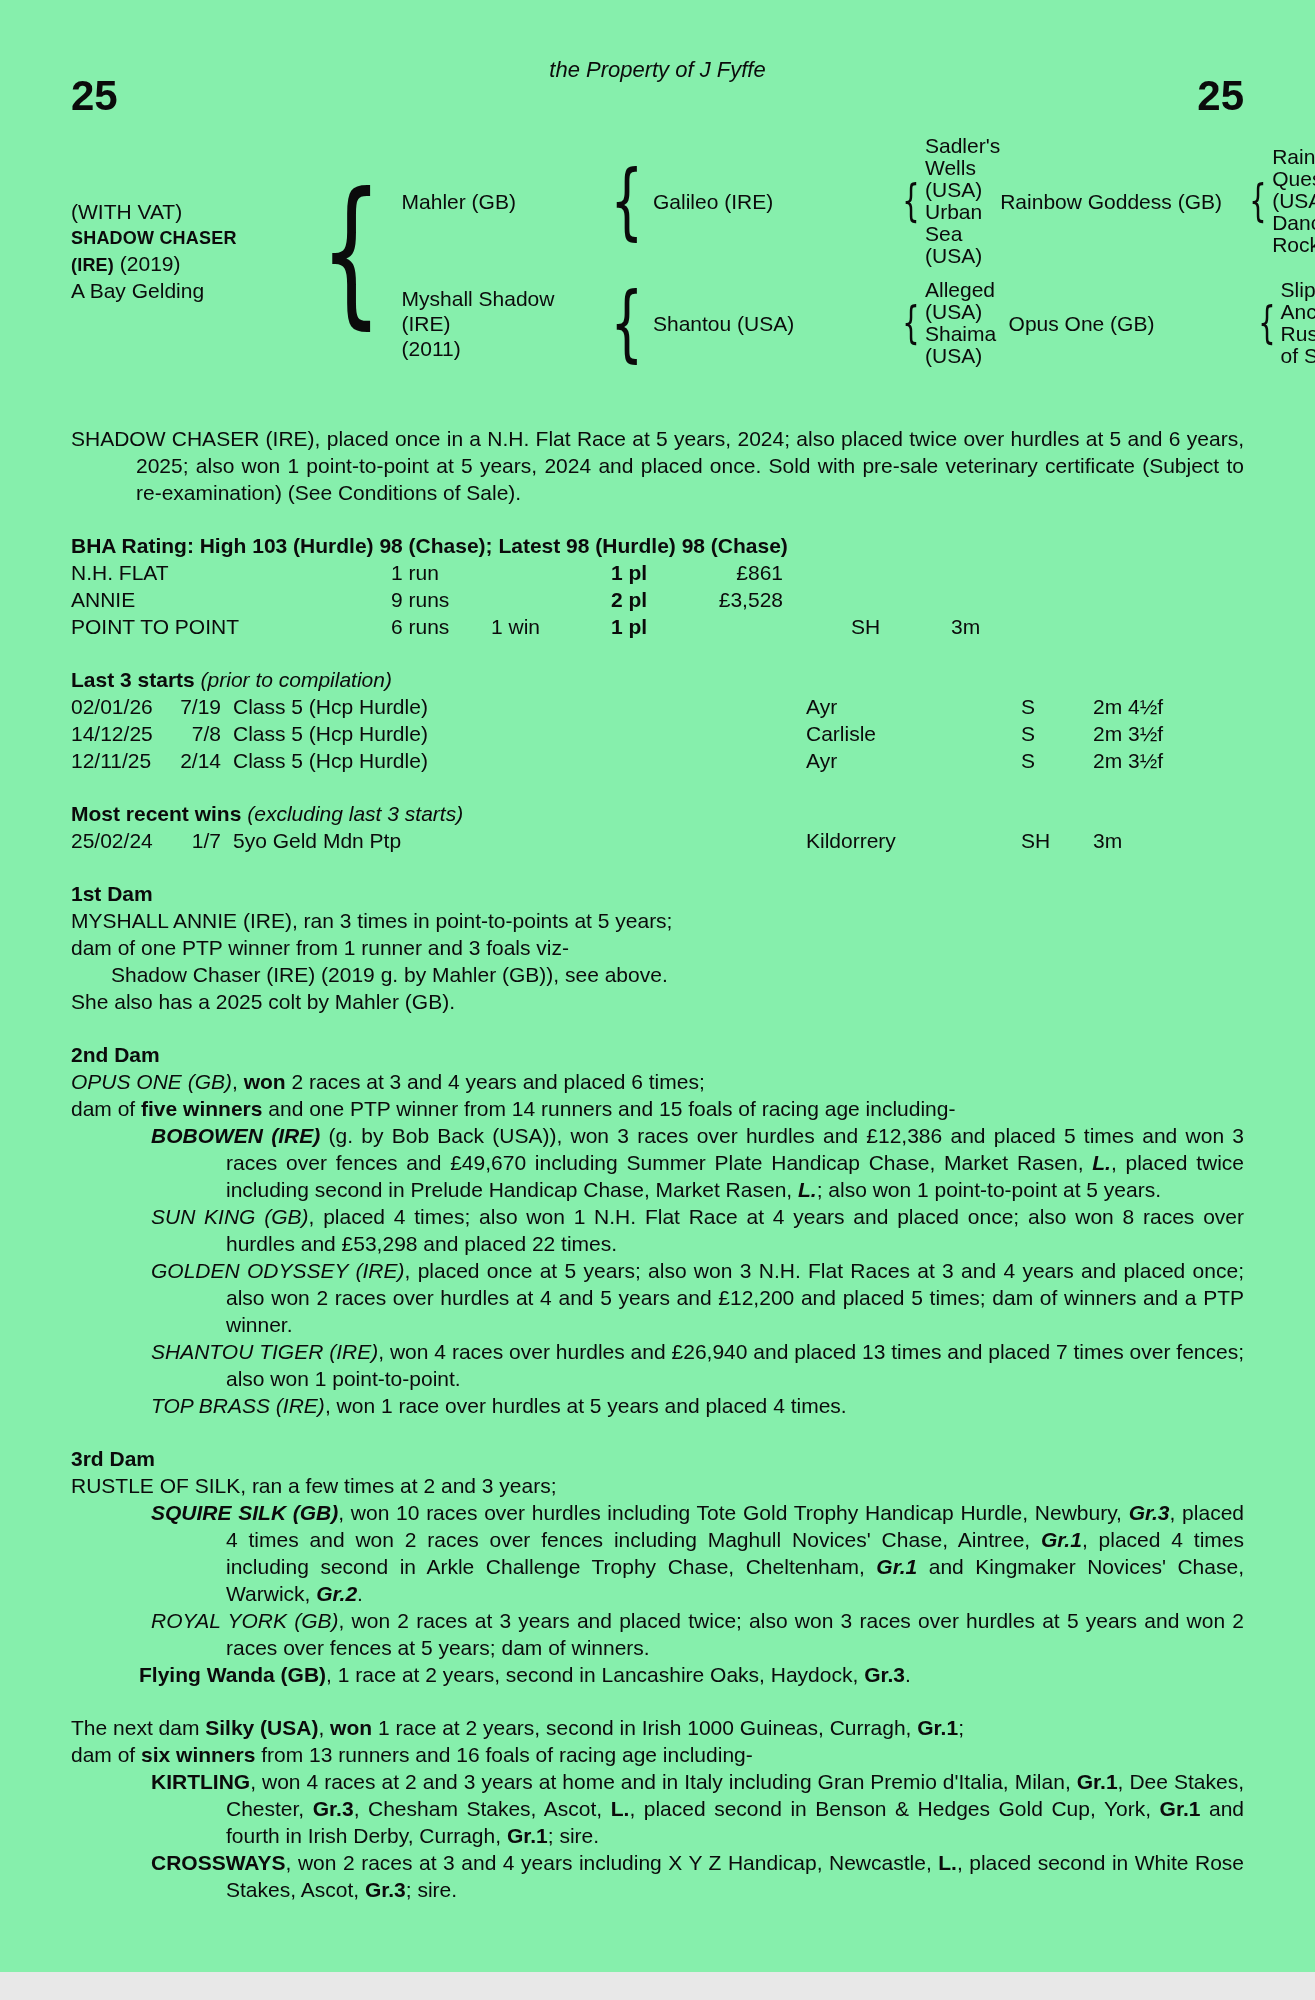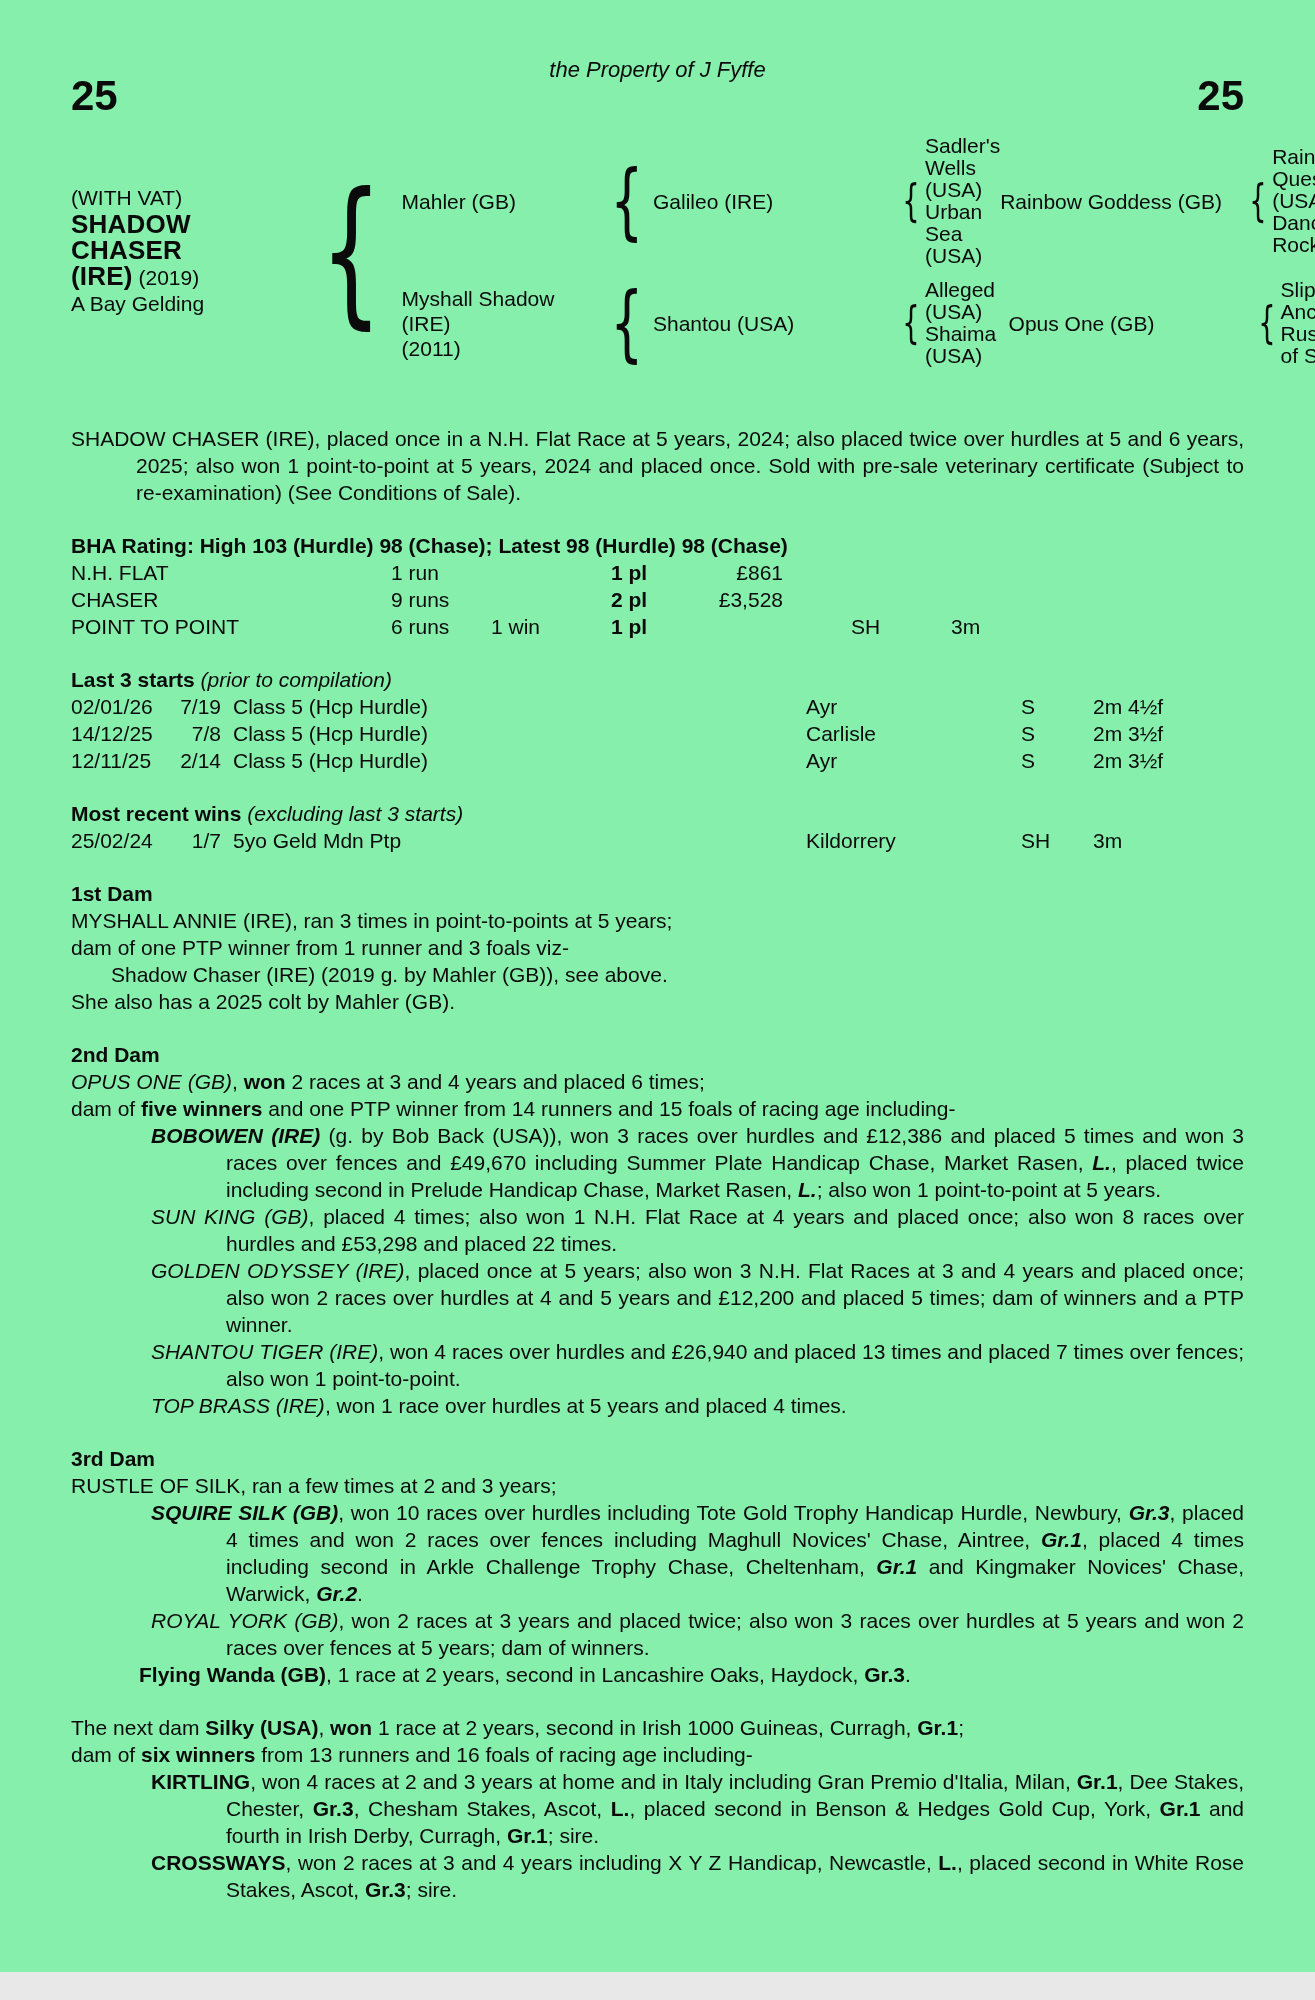--- a/index.html
+++ b/index.html
@@ -24,21 +24,21 @@
   
   .header{position:relative;padding-top:55px;text-align:center;line-height:30px;}
   .header .title{font-style:italic;font-size:22px;}
   .lot{position:absolute;top:75px;font-weight:700;font-size:42px;line-height:42px;}
   .lot-left{left:0;}
   .lot-right{right:0;}
 
   
   .pedigree{display:flex;align-items:center;margin-top:50px;}
   .ped-subject{width:230px;line-height:26px;flex:none;}
-  .ped-subject .sname{font-weight:700;font-size:26px;letter-spacing:.2px;}
+  .ped-subject .sname{font-weight:700;font-size:18px;letter-spacing:.2px;}
   .brace{font-family:"DejaVu Sans",sans-serif;line-height:1;transform:scaleX(.62);transform-origin:center;flex:none;}
   .brace-xl{font-size:158px;}
   .brace-lg{font-size:84px;}
   .brace-sm{font-size:44px;}
   .gen1{display:flex;flex-direction:column;gap:12px;flex:1;}
   .g1item{display:flex;align-items:center;}
   .g1name{width:198px;flex:none;line-height:25px;}
   .gen2{display:flex;flex:1;}
   .g2item{display:flex;align-items:center;}
   .g2name{width:244px;flex:none;}
@@ -148,21 +148,21 @@
 
   <div class="section">
     <div class="b">BHA Rating: High 103 (Hurdle) 98 (Chase); Latest 98 (Hurdle) 98 (Chase)</div>
     <div class="trow">
       <span class="bha-c0">N.H. FLAT</span>
       <span class="bha-c1">1 run</span>
       <span class="bha-c3">1 pl</span>
       <span class="bha-c4">£861</span>
     </div>
     <div class="trow">
-      <span class="bha-c0">CHASER</span>
+      <span class="bha-c0">ANNIE</span>
       <span class="bha-c1">9 runs</span>
       <span class="bha-c3">2 pl</span>
       <span class="bha-c4">£3,528</span>
     </div>
     <div class="trow">
       <span class="bha-c0">POINT TO POINT</span>
       <span class="bha-c1">6 runs</span>
       <span class="bha-c2">1 win</span>
       <span class="bha-c3">1 pl</span>
       <span class="bha-c5">SH</span>

